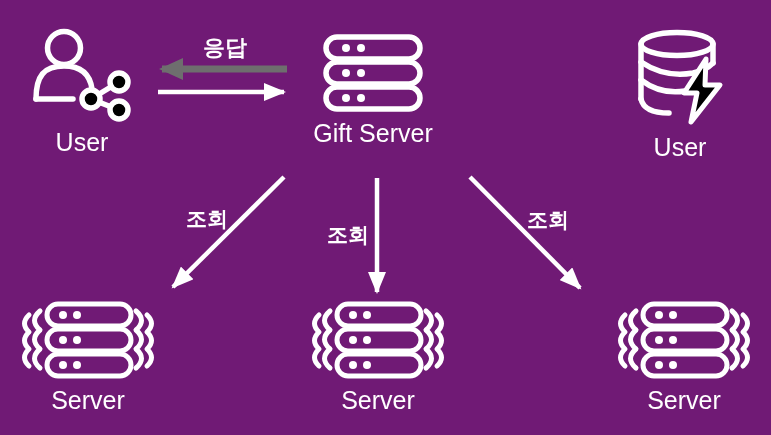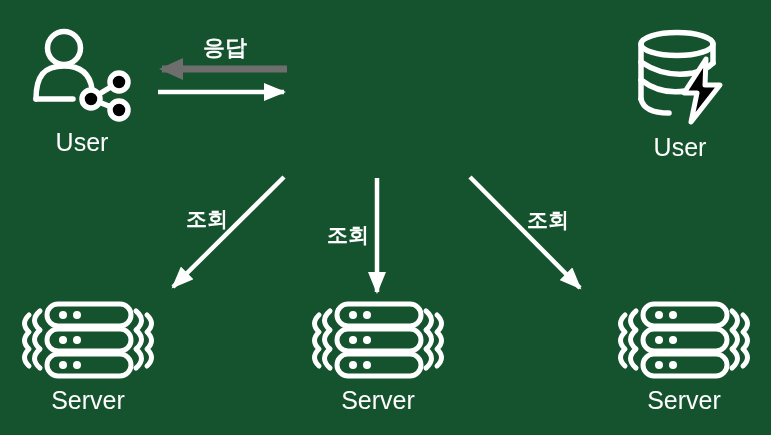--- a/index.html
+++ b/index.html
@@ -1,17 +1,17 @@
 <!DOCTYPE html>
 <html><head>
 <meta charset="utf-8">
 <style>
   html,body{margin:0;padding:0;background:#000;}
   #canvas{
-    position:relative;width:771px;height:435px;background:#14532d;overflow:hidden;
+    position:relative;width:771px;height:435px;background:#701a75;overflow:hidden;
     font-family:"Liberation Sans",sans-serif;
   }
   #arrows{position:absolute;left:0;top:0;width:771px;height:435px;}
   .node{position:absolute;display:flex;flex-direction:column;align-items:center;}
   .node .label{
     color:#fff;font-size:25px;line-height:1.1;margin-top:6px;white-space:nowrap;
     text-align:center;
   }
   .edge-label{
     position:absolute;color:#fff;font-size:22px;font-weight:600;white-space:nowrap;
@@ -57,20 +57,34 @@
       <path class="stroke" d="M 6 79 C 6 56 14 46 34 46 C 52 46 60 55 62 69"></path>
       <line x1="61" y1="79" x2="89" y2="62" stroke="#fff" stroke-width="5.5"></line>
       <line x1="61" y1="79" x2="89" y2="90" stroke="#fff" stroke-width="5.5"></line>
       <circle class="masked" cx="61" cy="79" r="9"></circle>
       <circle class="masked" cx="89" cy="62" r="9"></circle>
       <circle class="masked" cx="89" cy="90" r="9"></circle>
     </svg>
     <div class="label">User</div>
   </div>
 
+  <div class="node" style="left:318px;top:34px;width:110px;">
+    <svg class="icon" width="100" height="80" viewBox="0 0 100 80">
+      <rect class="stroke" x="3" y="3" width="94" height="22" rx="11"></rect>
+      <rect class="stroke" x="3" y="28" width="94" height="22" rx="11"></rect>
+      <rect class="stroke" x="3" y="53" width="94" height="22" rx="11"></rect>
+      <circle class="dot" cx="23" cy="14" r="4"></circle>
+        <circle class="dot" cx="38" cy="14" r="4"></circle>
+      <circle class="dot" cx="23" cy="39" r="4"></circle>
+        <circle class="dot" cx="38" cy="39" r="4"></circle>
+      <circle class="dot" cx="23" cy="64" r="4"></circle>
+        <circle class="dot" cx="38" cy="64" r="4"></circle>
+    </svg>
+    <div class="label">Gift Server</div>
+  </div>
 
   <div class="node" style="left:630px;top:25px;width:100px;">
     <svg class="icon" width="90" height="103" viewBox="0 0 90 103">
       <ellipse class="stroke" cx="42" cy="19" rx="36" ry="11.5"></ellipse>
       <path class="stroke" d="M 6 19 V 74"></path>
       <path class="stroke" d="M 6 74 Q 9 88 34 88"></path>
       <path class="stroke" d="M 78 19 V 38"></path>
       <path class="stroke" d="M 6 37 Q 30 53 58 48 Q 71 45 78 38"></path>
       <path class="stroke" d="M 6 55 Q 26 70 50 66"></path>
       <path class="bolt" d="M 71 34 L 49 68 L 62 68 L 56 97 L 85 60 L 70 60 Z"></path>

